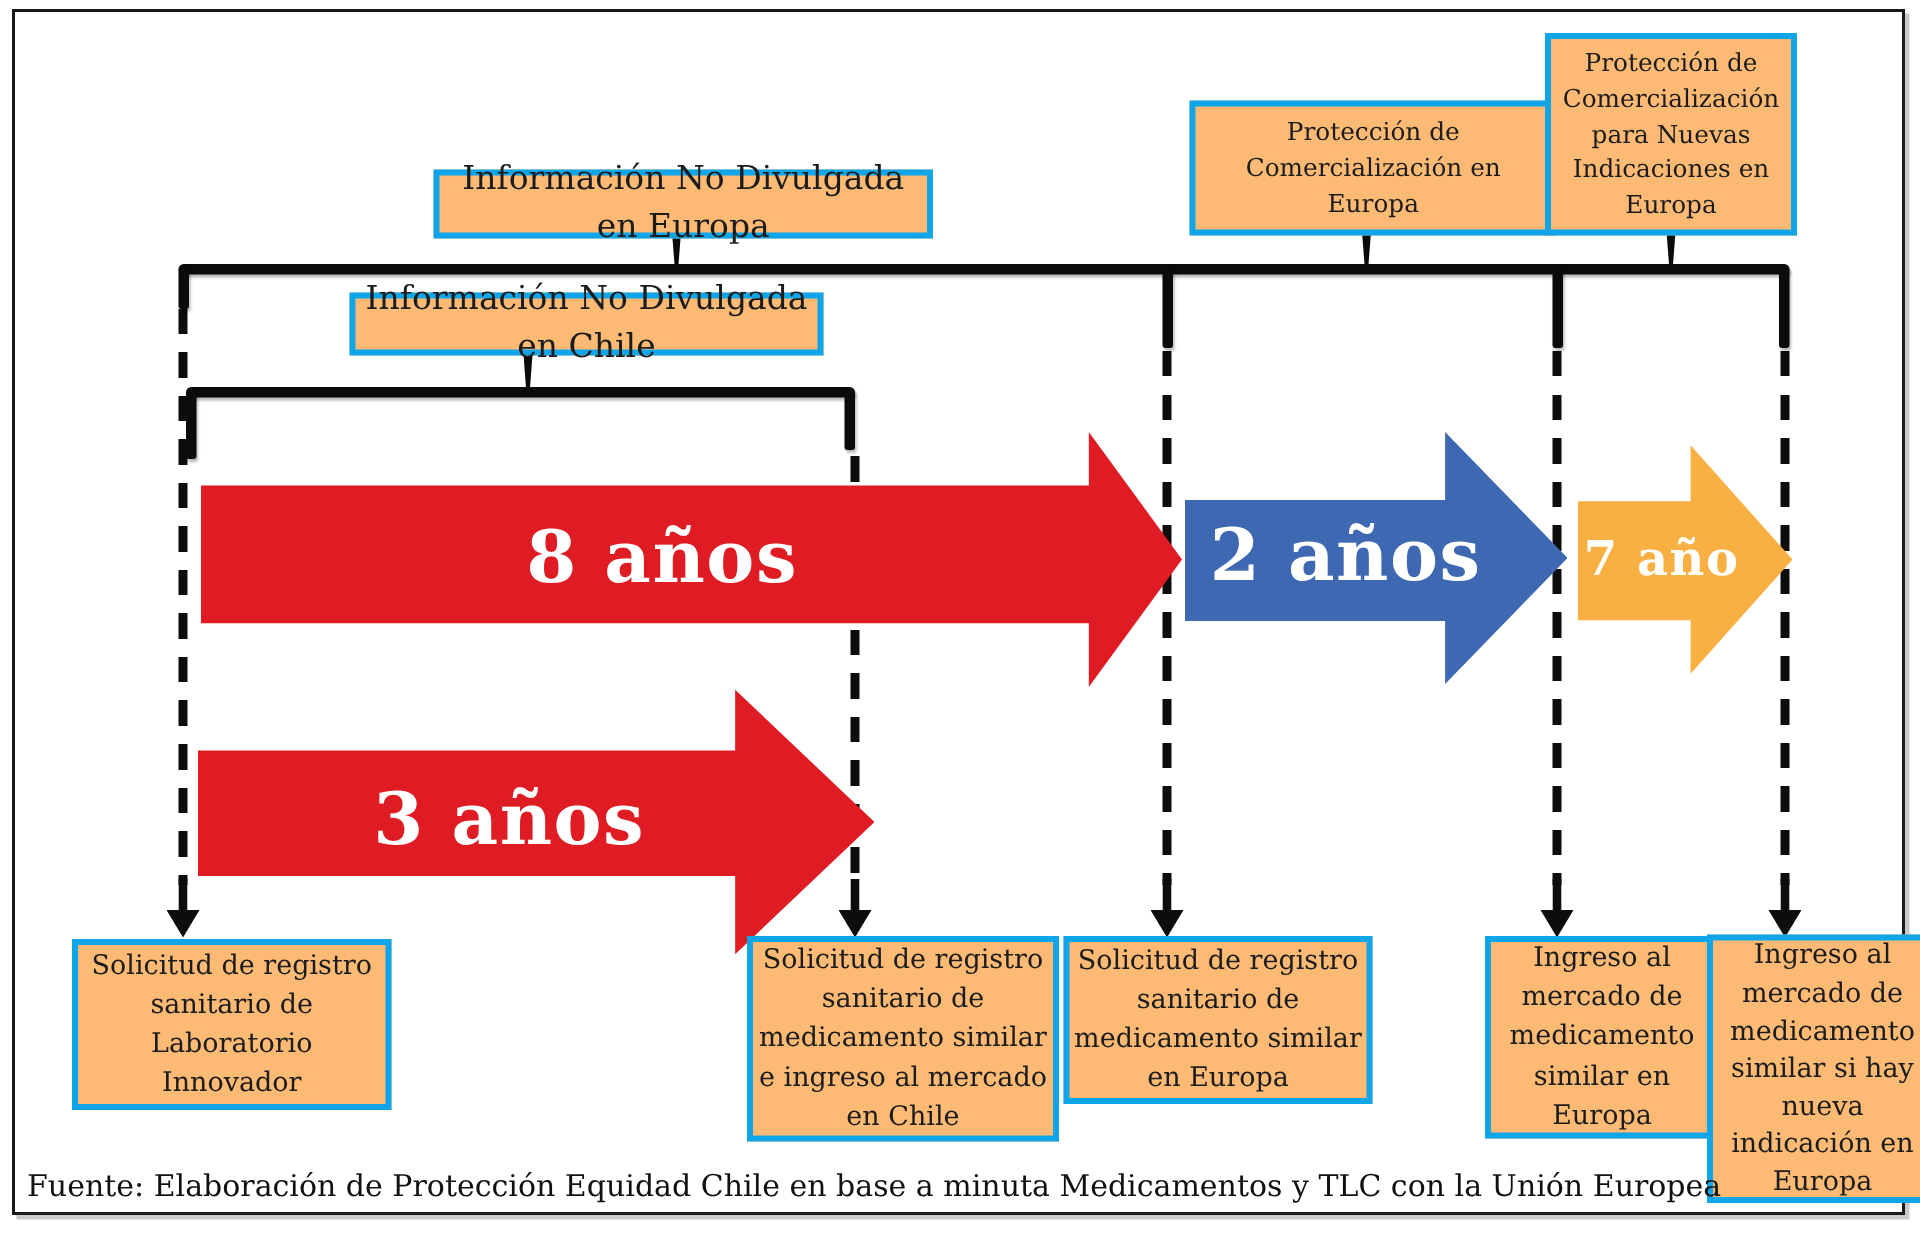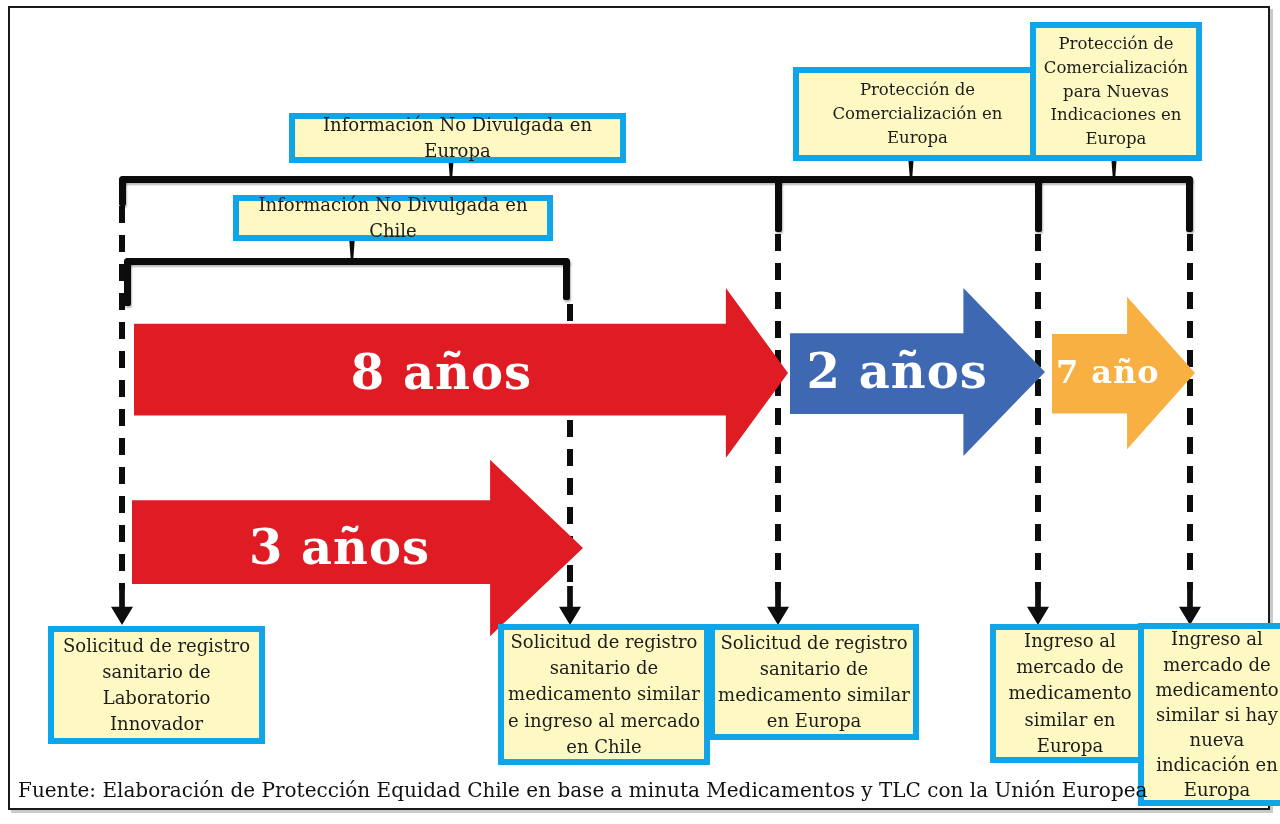--- a/index.html
+++ b/index.html
@@ -1,21 +1,21 @@
 <!DOCTYPE html>
 <html><head>
 <meta charset="utf-8">
 <style>
   html,body{margin:0;padding:0;background:#ffffff;}
   body{width:1280px;height:824px;position:relative;font-family:"DejaVu Serif","Liberation Serif",serif;}
   .stage{position:absolute;inset:0;}
   .frame{position:absolute;left:8px;top:6px;width:1258px;height:800px;border:2px solid #1a1a1a;background:#fff;box-shadow:3px 3px 0 #c9c9c9;}
   
-  .lblbox{position:absolute;background:#fef9c3;border:6px solid #0ea5e9;display:flex;align-items:center;justify-content:center;text-align:center;color:#1c1c1c;white-space:pre-line;z-index:6;}
-  .topbox{font-size:18px;line-height:1.45;}
+  .lblbox{position:absolute;background:#fdba74;border:4px solid #0ea5e9;display:flex;align-items:center;justify-content:center;text-align:center;color:#1c1c1c;white-space:pre-line;z-index:6;}
+  .topbox{font-size:22px;line-height:1.45;}
   .msbox{font-size:18px;line-height:1.45;margin-left:28px;}
   
   .stroke{position:absolute;background:#0b0b0b;z-index:5;box-shadow:1px 2px 2px rgba(0,0,0,.28);}
   .tick{position:absolute;width:10px;height:26px;background:#0b0b0b;clip-path:polygon(18% 0,82% 0,62% 100%,38% 100%);z-index:5;}
   
   .vdash{position:absolute;width:6px;background:repeating-linear-gradient(to bottom,#0d0d0d 0 17px,transparent 17px 29px);z-index:1;}
   
   .darrow{position:absolute;width:22px;height:39px;background:#0d0d0d;clip-path:polygon(37% 0,63% 0,63% 53%,100% 53%,50% 100%,0 53%,37% 53%);z-index:3;}
   
   .barrow{position:absolute;z-index:2;margin-left:10px;}

